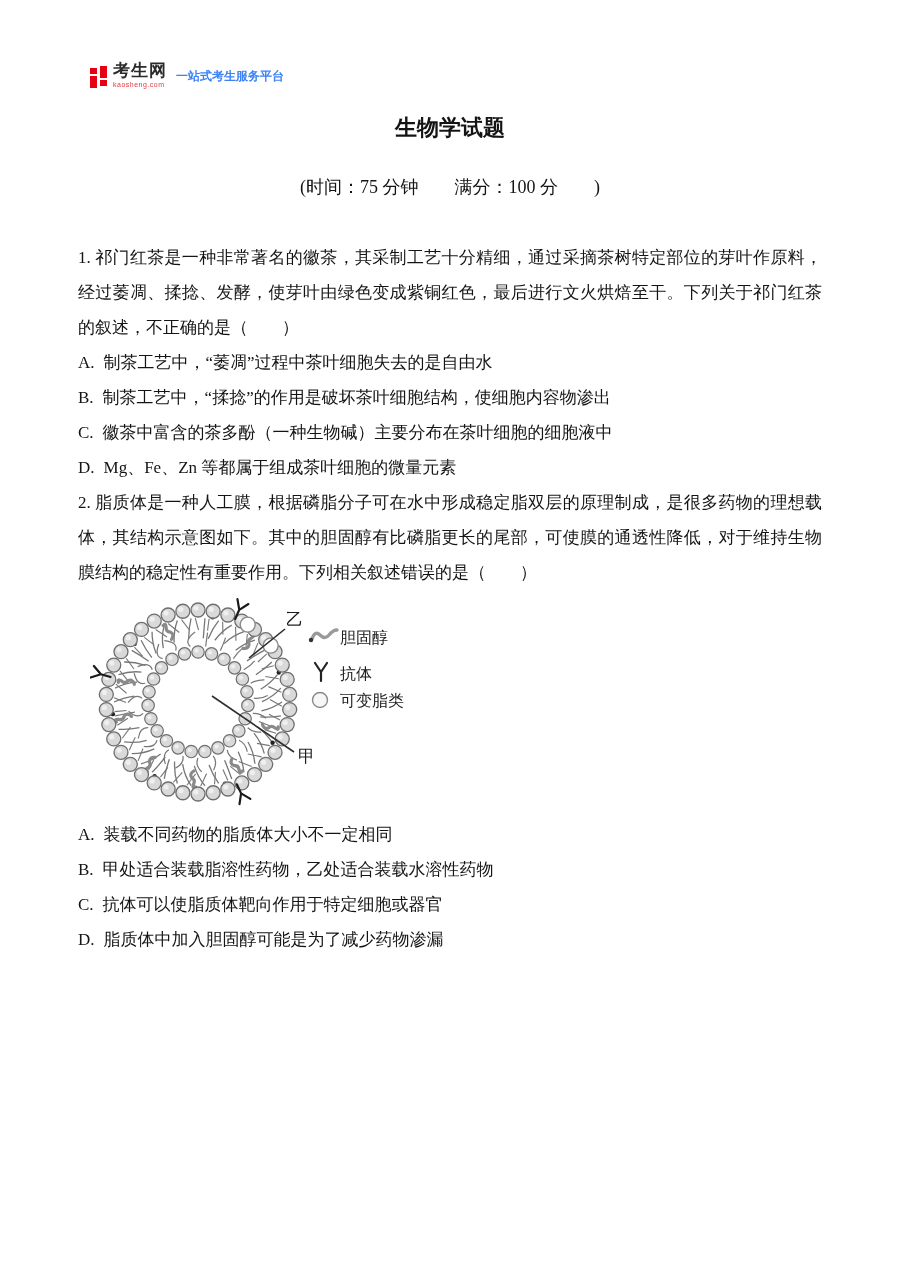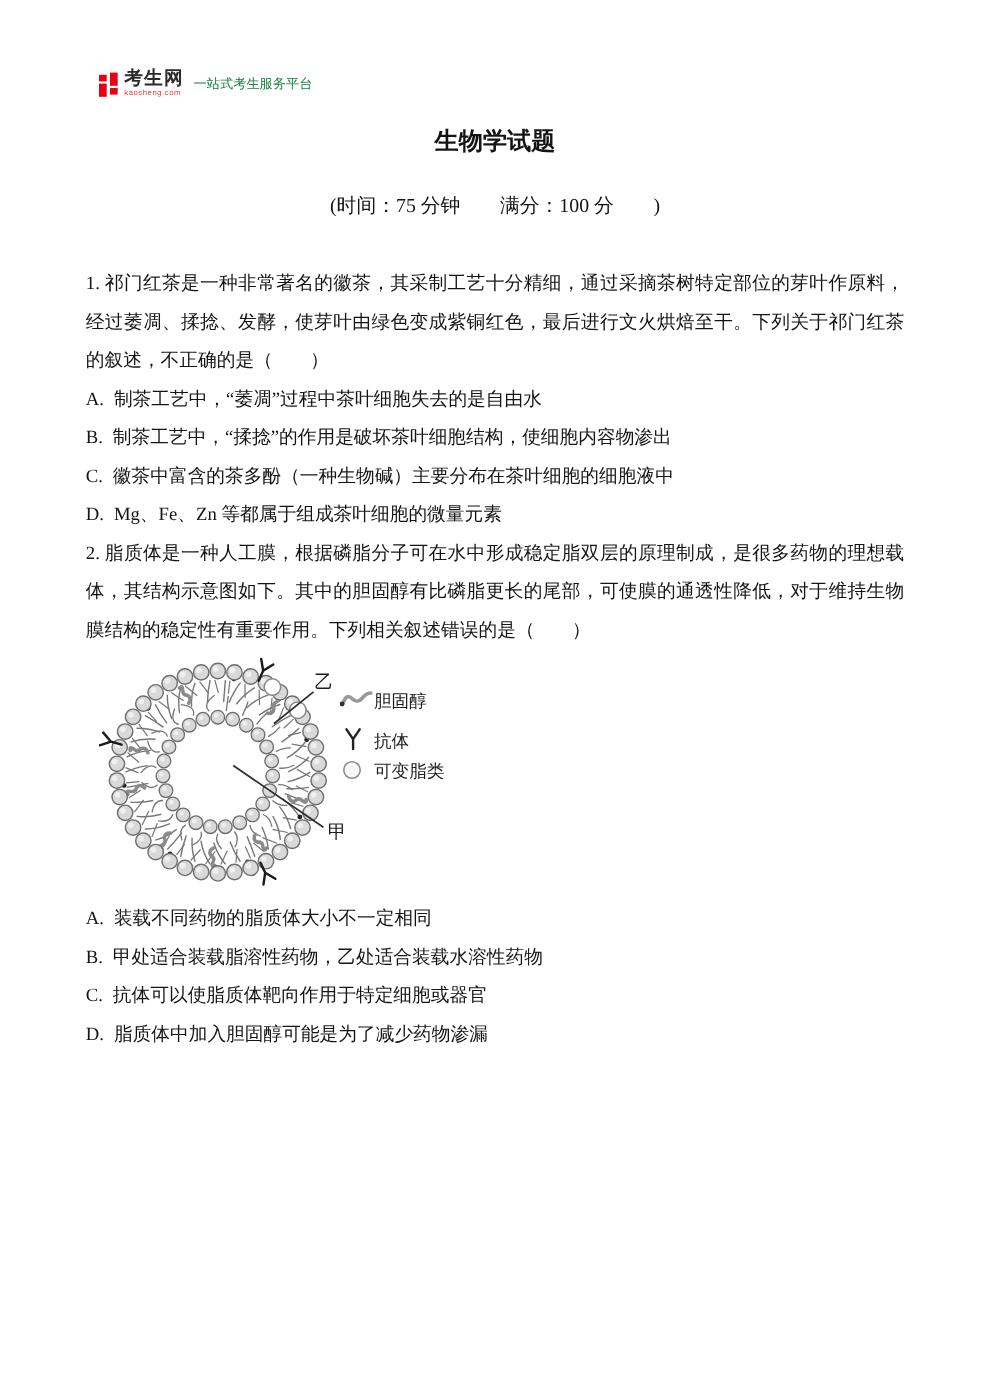--- a/index.html
+++ b/index.html
@@ -10,21 +10,21 @@
   .header-logo{position:absolute;left:90px;top:62px;display:flex;align-items:flex-end;}
   .hl-icon{position:relative;width:18px;height:22px;margin-right:5px;}
   .hl-icon i{position:absolute;background:#e60012;}
   .hl-icon .b1{left:0;top:2px;width:7px;height:6px;}
   .hl-icon .b2{left:0;top:10px;width:7px;height:12px;}
   .hl-icon .b3{left:10px;top:0;width:7px;height:12px;}
   .hl-icon .b4{left:10px;top:14px;width:7px;height:6px;}
   .hl-text{display:flex;flex-direction:column;line-height:1;font-family:"Liberation Sans","DejaVu Sans",sans-serif;}
   .hl-brand{font-size:17px;font-weight:bold;color:#2b2b2b;letter-spacing:1px;}
   .hl-domain{font-size:7px;color:#e4393c;margin-top:2px;letter-spacing:.5px;}
-  .hl-tagline{font-size:12px;font-weight:normal;color:#15803d;margin-left:9px;padding-bottom:3px;}
+  .hl-tagline{font-size:12px;font-weight:bold;color:#3b82f6;margin-left:9px;padding-bottom:3px;}
 
   main{padding:112px 78px 0 78px;}
   .title{font-size:22px;font-weight:bold;text-align:center;margin:0 0 36px 0;line-height:32px;}
   .subtitle{font-size:22px;font-weight:bold;text-align:center;margin:0 0 30px 0;line-height:32px;}
   .exam-info{font-size:18px;font-weight:normal;text-align:center;margin:0 0 40px 0;line-height:26px;}
   .section-header{font-size:18.5px;font-weight:bold;margin:0 0 18px 0;line-height:26px;}
 
   .stem{font-size:17px;line-height:35px;text-align:justify;margin:0;}
   .options{margin:0;}
   .option{font-size:17px;line-height:35px;display:flex;align-items:baseline;}

